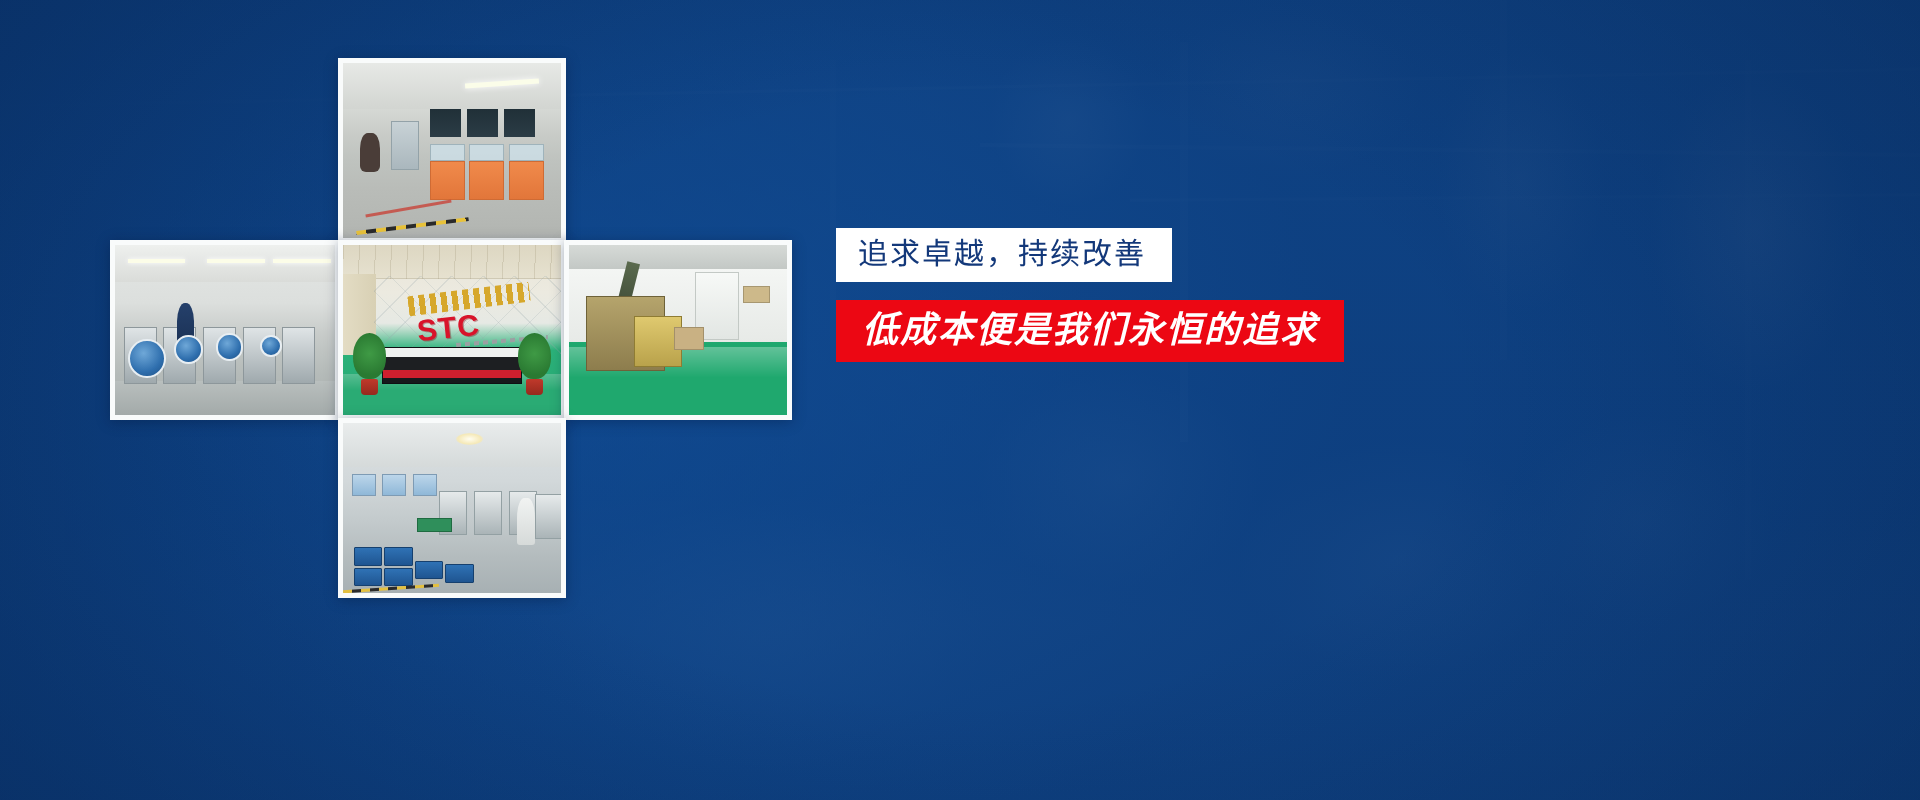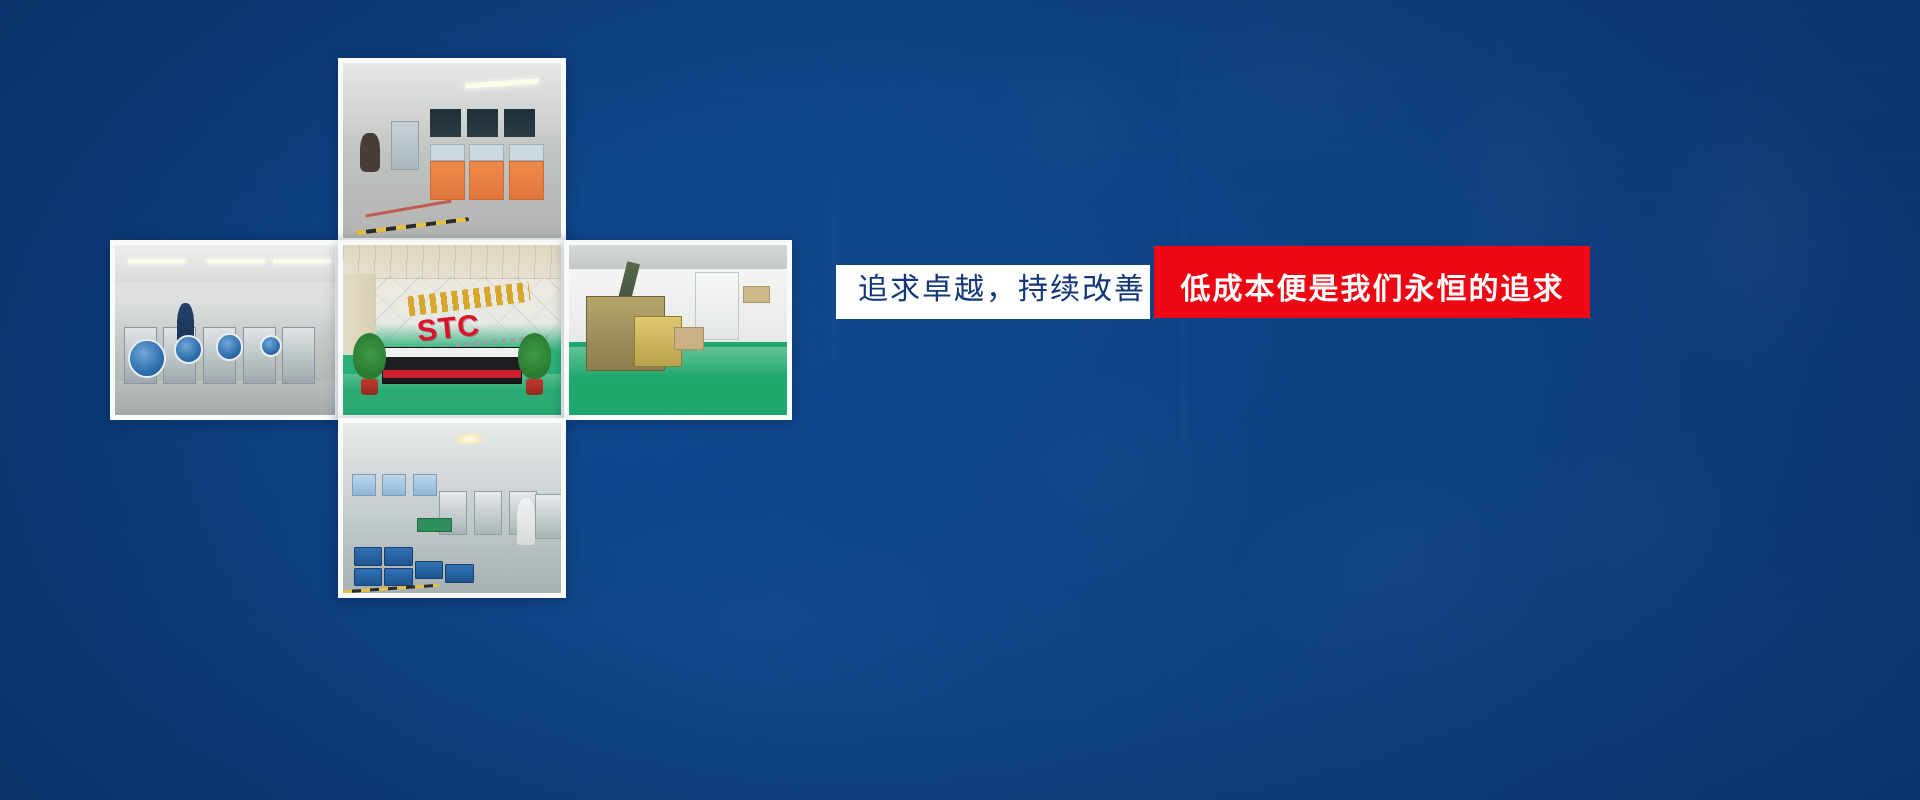--- a/index.html
+++ b/index.html
@@ -224,50 +224,50 @@
   .copy { position:absolute; left:836px; top:228px; width:760px; }
 
   .tagline-wrap { display:inline-block; }
   .tagline {
     display:inline-block;
     background:#ffffff;
     color:#13387a;
     font-size:30px;
     line-height:1;
     letter-spacing:2px;
-    padding:11px 4px 13px 22px;
+    padding:11px 26px 13px 22px;
     white-space:nowrap;
     font-weight:400;
-    font-family:Liberation Mono, monospace;
   }
 
   .headline {
     margin-top:14px;
     color:#ffffff;
     font-size:58px;
     line-height:1.12;
     font-weight:700;
     letter-spacing:2px;
     white-space:nowrap;
     text-shadow:
        2px 2px 0 rgba(10,35,72,.55),
        3px 4px 10px rgba(6,26,58,.55);
   }
 
   .banner-wrap { margin-top:18px; display:inline-block; }
   .banner {
     display:inline-block;
     background:#ec0713;
     color:#ffffff;
-    font-size:30px;
+    font-size:36px;
     line-height:1;
     letter-spacing:2px;
     font-weight:700;
-    padding:28px 26px 14px 26px;
+    padding:12px 26px 14px 26px;
     white-space:nowrap;
+    font-style:italic;
   }
 </style>
 </head>
 <body>
 
 <div class="stage">
 
   <div class="bg-photo"></div>
 
   <div class="bg-lines">

